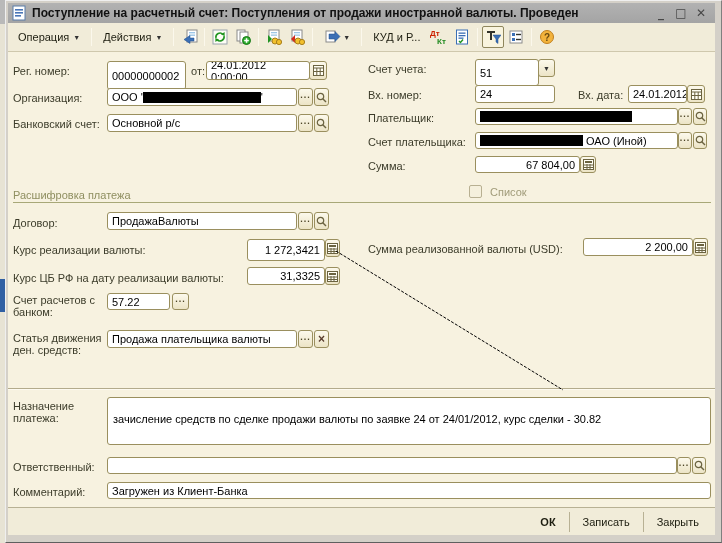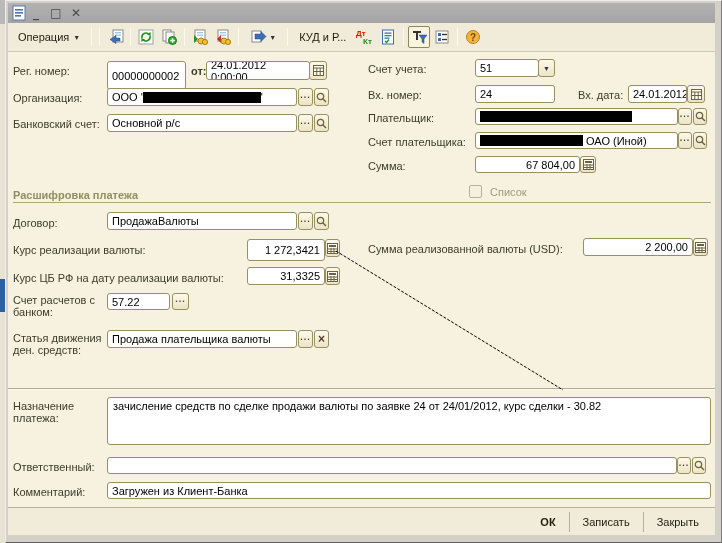--- a/index.html
+++ b/index.html
@@ -53,39 +53,39 @@
   .tbtn.icon-only { padding:0; width:22px; justify-content:center; }
   .tbtn.pressed { border-color:#8f865c; background:#f9f4de; }
   .tsep { width:1px; height:18px; background:#c0b897; border-right:1px solid #fbf8ec; margin:0 3px; flex:0 0 auto; }
   .dd-arrow { font-size:7px; color:#333; line-height:1; }
 
   
   .form-bg { left:8px; top:52px; width:707px; height:455px; background:#f7f2e0; }
 
   .lbl { position:absolute; color:#3c3c2a; white-space:nowrap; line-height:12px; }
   .lbl.wrap { white-space:normal; }
-  .section-title { position:absolute; font-weight:bold; color:#8f8f60; }
+  .section-title { position:absolute; font-weight:normal; color:#8f8f60; }
   .section-line { position:absolute; height:1px; background:#a8a878; }
 
   .fld {
     position:absolute; background:#fff; border:1px solid #9a8f5e; border-radius:3px;
     display:flex; align-items:center; padding:0 4px; overflow:hidden; color:#000;
   }
   .fld.num { justify-content:flex-end; }
   .sqbtn {
     position:absolute; background:linear-gradient(#fcf9ec,#ece4c6);
     border:1px solid #9a8f5e; border-radius:3px; cursor:pointer;
     display:flex; align-items:center; justify-content:center;
     color:#4d4526; font-size:9px; line-height:1; padding:0;
   }
   .sqbtn .dots { font-weight:bold; letter-spacing:1px; margin-top:-4px; }
   .redact { display:inline-block; background:#000; height:11px; }
   .textarea-fld {
     position:absolute; background:#fff; border:1px solid #9a8f5e; border-radius:3px;
-    padding:2px 5px; line-height:13px; overflow:hidden;
+    padding:15px 5px; line-height:13px; overflow:hidden;
   }
   .checkbox {
     position:absolute; width:13px; height:13px; background:#f5f0dd;
     border:1px solid #b8b092; border-radius:2px; cursor:pointer;
   }
   .chk-label { position:absolute; color:#a09b79; }
   .hsep { position:absolute; left:8px; width:707px; height:2px;
     border-top:1px solid #b3ab8c; border-bottom:1px solid #fdfaf0; }
 
   
@@ -113,31 +113,36 @@
 
 <div class="abs titlebar">
   <span class="doc-icon-16">
     <svg width="14" height="16" viewBox="0 0 14 16">
       <rect x="1" y="1" width="12" height="14" fill="#ffffff" stroke="#5a7ca8"></rect>
       <rect x="3" y="4" width="8" height="1.6" fill="#4a76b8"></rect>
       <rect x="3" y="7" width="8" height="1.6" fill="#4a76b8"></rect>
       <rect x="3" y="10" width="6" height="1.6" fill="#4a76b8"></rect>
     </svg>
   </span>
+  <span class="title-text">Поступление на расчетный счет: Поступления от продажи иностранной валюты. Проведен</span>
   <span class="win-ctl">_</span>
   <span class="win-ctl">□</span>
   <span class="win-ctl">✕</span>
 </div>
 
 <div class="abs toolbar">
   <div class="tbtn">
     <span>Операция</span>
     <span class="dd-arrow">▼</span>
   </div>
   <div class="tsep"></div>
+  <div class="tbtn">
+    <span>Действия</span>
+    <span class="dd-arrow">▼</span>
+  </div>
   <div class="tsep"></div>
   <div class="tbtn icon-only">
     <span>
       <svg width="17" height="16" viewBox="0 0 17 16">
         <rect x="6" y="1" width="10" height="12" fill="#fff" stroke="#8a8a8a"></rect>
         <rect x="8" y="3" width="6" height="1.4" fill="#9ec7e8"></rect>
         <rect x="8" y="5.5" width="6" height="1.4" fill="#9ec7e8"></rect>
         <polygon points="9,6.5 3,10.5 9,14.5 9,12 13,12 13,9 9,9" fill="#3b6fb5" stroke="#1d4d8f" stroke-width="0.5"></polygon>
       </svg>
     </span>
@@ -254,21 +259,21 @@
     </span>
   </div>
 </div>
 
 <div class="abs form-bg"></div>
 
 <span class="lbl" style="left:13px; top:65px;">Рег. номер:</span>
 <div class="fld" style="left:107px; top:61px; width:79px; height:29px;">
   <span>00000000002</span>
 </div>
-<span class="lbl" style="left:191px; top:65px;font-weight:bold;">от:</span>
+<span class="lbl" style="left:191px; top:65px;">от:</span>
 <div class="fld" style="left:206px; top:61px; width:104px; height:19px;">
   <span>24.01.2012  0:00:00</span>
 </div>
 <button class="sqbtn" style="left:309px; top:61px; width:18px; height:19px;">
   <svg width="11" height="11" viewBox="0 0 11 11">
     <rect x="0.5" y="0.5" width="10" height="10" fill="#fffef4" stroke="#6b6340"></rect>
     <line x1="0.5" y1="3" x2="10.5" y2="3" stroke="#6b6340"></line>
     <line x1="3.8" y1="3" x2="3.8" y2="10.5" stroke="#6b6340"></line>
     <line x1="7.2" y1="3" x2="7.2" y2="10.5" stroke="#6b6340"></line>
     <line x1="0.5" y1="6.5" x2="10.5" y2="6.5" stroke="#6b6340"></line>
@@ -299,21 +304,21 @@
     <span class="dots">...</span>
   </button>
 <button class="sqbtn" style="left:314px; top:114px; width:15px; height:18px;">
   <svg width="11" height="11" viewBox="0 0 11 11">
     <circle cx="4.5" cy="4.5" r="3.2" fill="none" stroke="#6b6340" stroke-width="1.2"></circle>
     <line x1="7" y1="7" x2="10" y2="10" stroke="#6b6340" stroke-width="1.4"></line>
   </svg>
 </button>
 
 <span class="lbl" style="left:368px; top:63px;">Счет учета:</span>
-<div class="fld" style="left:475px; top:59px; width:64px; height:18px;">
+<div class="fld" style="left:475px; top:59px; width:64px; height:27px;">
   <span>51</span>
 </div>
 <button class="sqbtn" style="left:538px; top:59px; width:17px; height:18px;">
     <span class="dd-arrow">▼</span>
   </button>
 
 <span class="lbl" style="left:368px; top:89px;">Вх. номер:</span>
 <div class="fld" style="left:475px; top:85px; width:80px; height:18px;">
   <span>24</span>
 </div>

